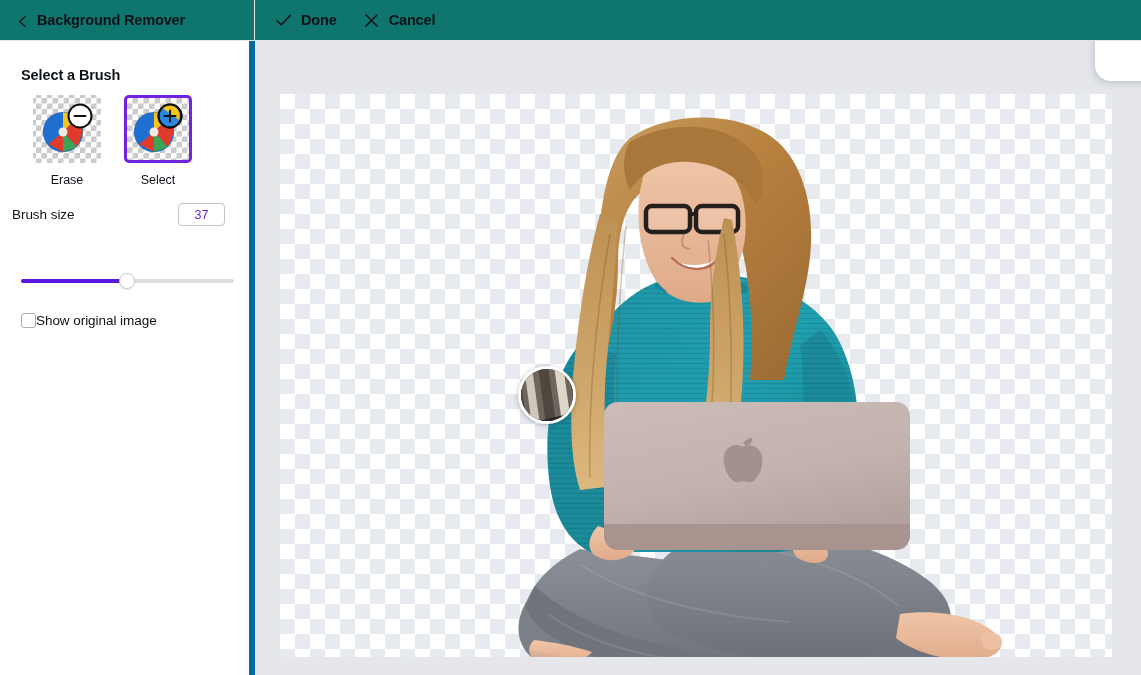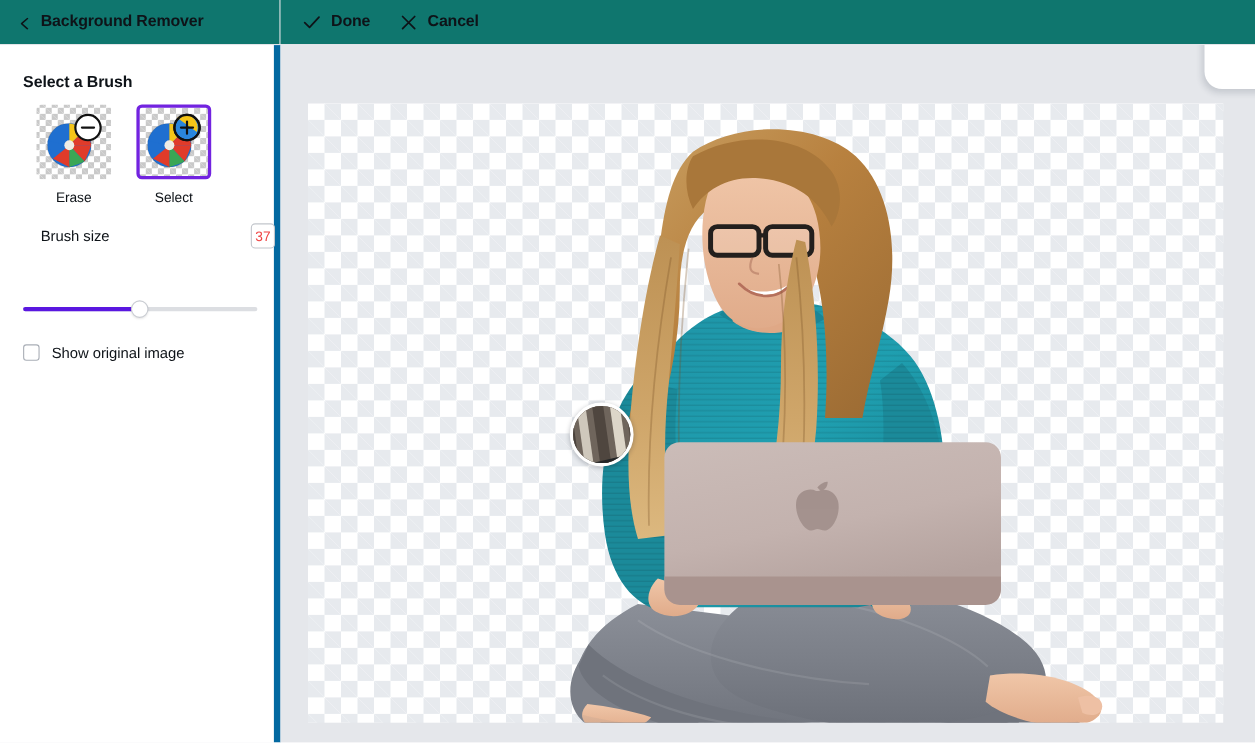--- a/index.html
+++ b/index.html
@@ -123,40 +123,40 @@
   .brush-label {
     margin-top: 10px;
     font-size: 12.5px;
     color: #0e1318;
     letter-spacing: -0.05px;
   }
   .ball-svg { position: absolute; left: 0; top: 0; }
 
   .brush-size-row {
     position: absolute;
-    left: 37px; top: 162px;
+    left: 12px; top: 162px;
     width: 213px;
     display: flex;
     align-items: center;
     justify-content: space-between;
   }
   .brush-size-label {
     font-size: 13.5px;
     color: #0e1318;
     letter-spacing: -0.05px;
   }
   .size-input {
-    width: 22px; height: 23px;
+    width: 47px; height: 23px;
     border: 1px solid #c2c6cc;
     border-radius: 4px;
     background: #ffffff;
     text-align: center;
     font-family: inherit;
     font-size: 12.5px;
-    color: #ef4444;
+    color: #6d28d9;
     padding: 0;
     outline: none;
   }
 
   .slider-wrap {
     position: absolute;
     left: 21px; top: 232px;
     width: 213px; height: 16px;
   }
   .slider-track {
@@ -182,21 +182,20 @@
     border: 1.2px solid #c9ccd2;
     box-shadow: 0 1px 2px rgba(0,0,0,0.10);
     cursor: pointer;
   }
 
   .checkbox-row {
     position: absolute;
     left: 21px; top: 232px;
     display: flex;
     align-items: center;
-    gap: 11px;
     cursor: pointer;
   }
   .checkbox-row { top: 232px; }
   .cb-box {
     width: 15px; height: 15px;
     border: 1.4px solid #a9aeb6;
     border-radius: 3px;
     background: #fff;
     flex: 0 0 auto;
   }

